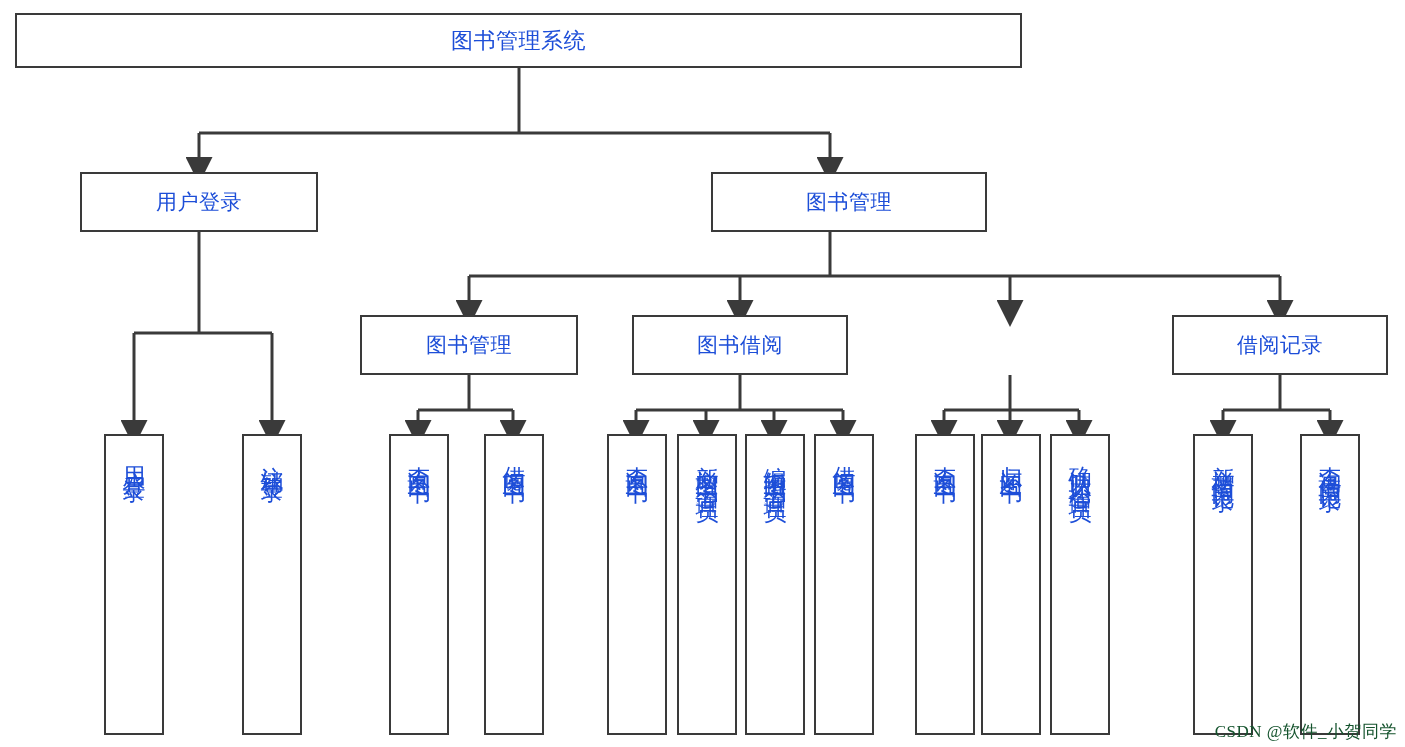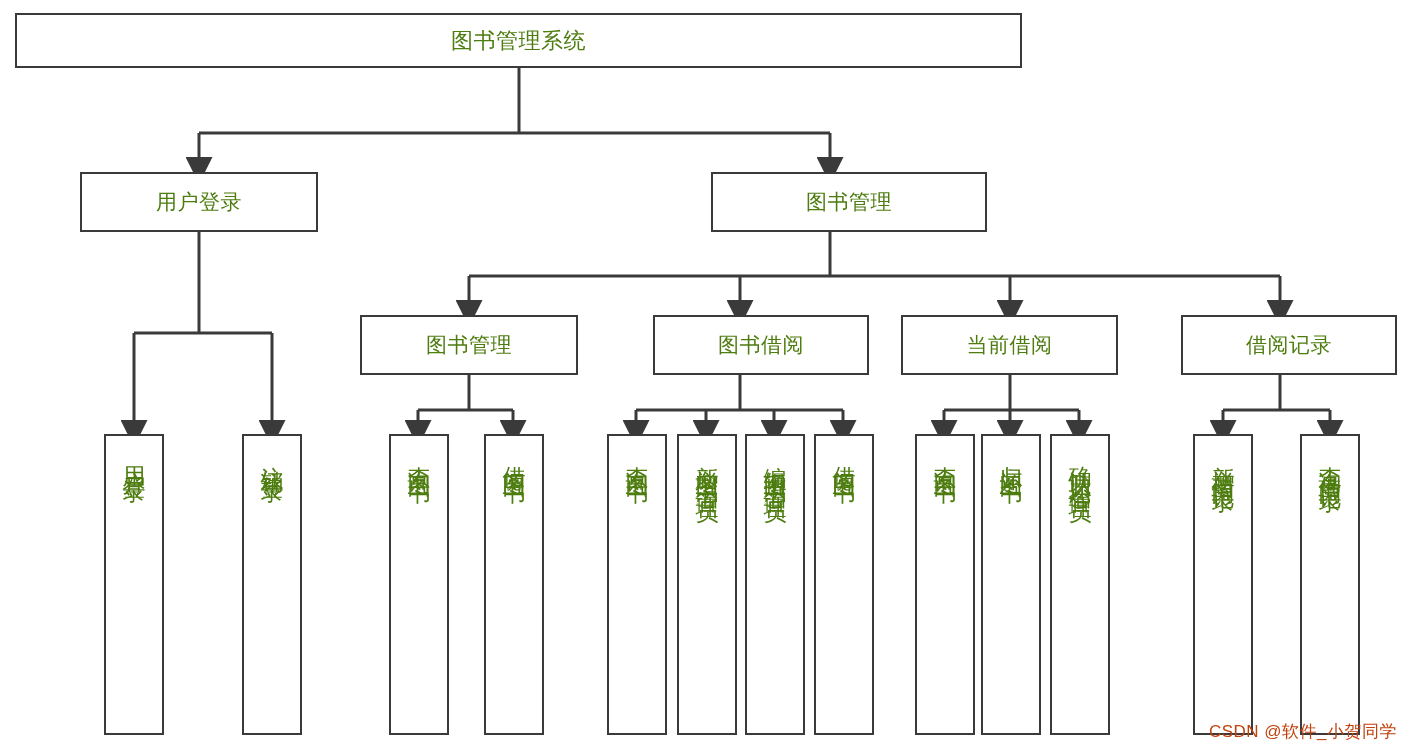--- a/index.html
+++ b/index.html
@@ -28,21 +28,21 @@
     display:flex;
     align-items:center;
     justify-content:center;
     z-index:2;
   }
   .node .label{
     display:block;
     text-align:left;
     line-height:1.18;
     letter-spacing:0.5px;
-    color:#4d7c0f;
+    color:#1d4ed8;
   }
   
   .node.horiz .label{
     font-size:21px;
     writing-mode:horizontal-tb;
   }
   .node.root .label{ font-size:22px; }
   
   .node.vert{
     align-items:flex-start;
@@ -55,24 +55,25 @@
     font-size:23px;
     line-height:1.0;
     letter-spacing:5px;
     white-space:nowrap;
   }
   .watermark{
     position:absolute;
     right:8px;
     bottom:4px;
     font-size:17px;
-    color:#c2410c;
+    color:#14532d;
     letter-spacing:0.5px;
     z-index:5;
     white-space:nowrap;
+    font-family:Liberation Serif, serif;
   }
 </style>
 </head>
 <body>
 
 <div id="canvas">
 
   <svg id="edges" viewBox="0 0 1405 747" width="1405" height="747" xmlns="http://www.w3.org/2000/svg">
     <defs>
       <marker id="arrow" markerWidth="9" markerHeight="9" refX="1" refY="4.5" orient="auto" markerUnits="strokeWidth">
@@ -132,29 +133,26 @@
   </div>
 
   <div class="node horiz" style="left:711px;top:172px;width:276px;height:60px;">
     <span class="label">图书管理</span>
   </div>
 
   <div class="node horiz" style="left:360px;top:315px;width:218px;height:60px;">
     <span class="label">图书管理</span>
   </div>
 
-  <div class="node horiz" style="left:653px;top:315px;width:216px;height:60px;">
+  <div class="node horiz" style="left:632px;top:315px;width:216px;height:60px;">
     <span class="label">图书借阅</span>
   </div>
 
-  <div class="node horiz" style="left:901px;top:315px;width:217px;height:60px;">
-    <span class="label">当前借阅</span>
-  </div>
-
-  <div class="node horiz" style="left:1172px;top:315px;width:216px;height:60px;margin-left:9px;">
+
+  <div class="node horiz" style="left:1172px;top:315px;width:216px;height:60px;">
     <span class="label">借阅记录</span>
   </div>
 
   <div class="node vert" style="left:104px;top:434px;width:60px;height:301px;">
     <span class="label">用户登录</span>
   </div>
 
   <div class="node vert" style="left:242px;top:434px;width:60px;height:301px;">
     <span class="label">注销登录</span>
   </div>

